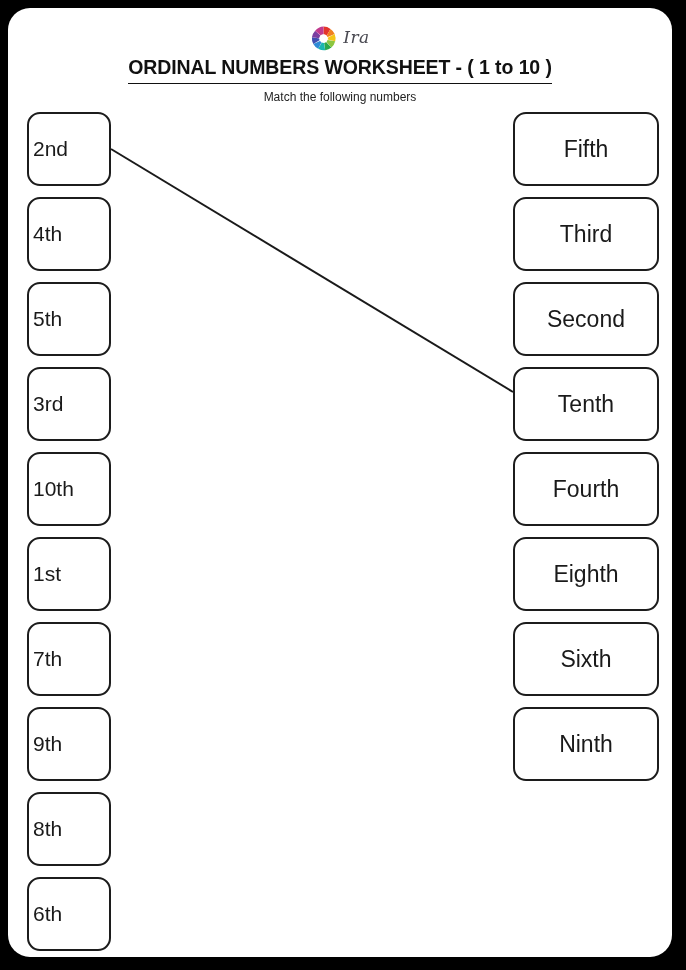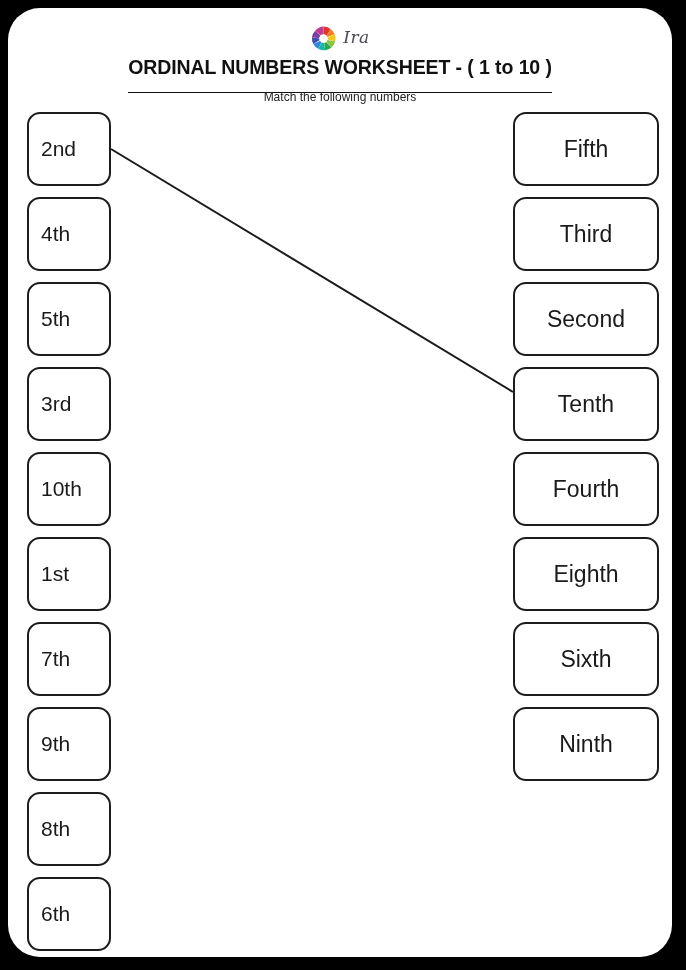--- a/index.html
+++ b/index.html
@@ -14,21 +14,21 @@
     overflow: hidden;
   }
 
   #page {
     position: absolute;
     left: 8px;
     top: 8px;
     width: 664px;
     height: 949px;
     background: #ffffff;
-    border-radius: 32px;
+    border-radius: 22px;
     overflow: hidden;
   }
 
   
   #brand {
     position: absolute;
     left: 0;
     top: 13px;
     width: 664px;
     height: 34px;
@@ -60,21 +60,21 @@
     width: 664px;
     text-align: center;
     font-size: 19.5px;
     font-weight: bold;
     color: #111111;
     letter-spacing: -0.1px;
     white-space: nowrap;
   }
   #title span.u {
     border-bottom: 1.6px solid #111111;
-    padding-bottom: 14px;
+    padding-bottom: 5px;
   }
 
   #subtitle {
     position: absolute;
     left: 0;
     top: 82px;
     width: 664px;
     text-align: center;
     font-size: 12px;
     color: #232323;
@@ -95,21 +95,21 @@
     border: 2.2px solid #1c1c1c;
     border-radius: 13px;
     background: #ffffff;
     display: flex;
     align-items: center;
     color: #1a1a1a;
     position: relative;
   }
   #col-left .card {
     justify-content: flex-start;
-    padding-left: 12px;
+    padding-left: 4px;
     font-size: 21px;
   }
   #col-right .card {
     justify-content: center;
     font-size: 23px;
   }
 
   
   #links {
     position: absolute;

